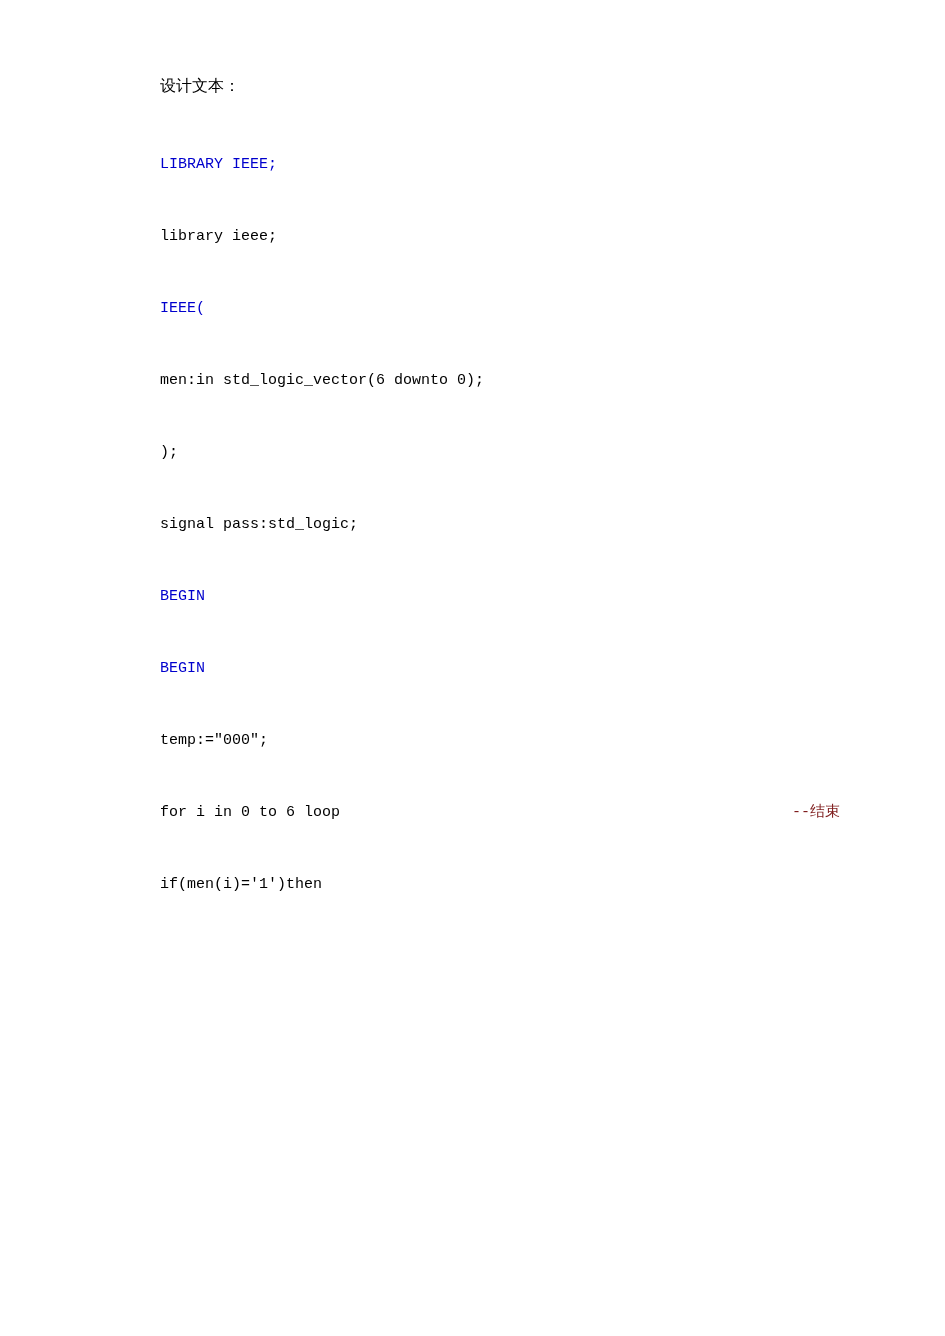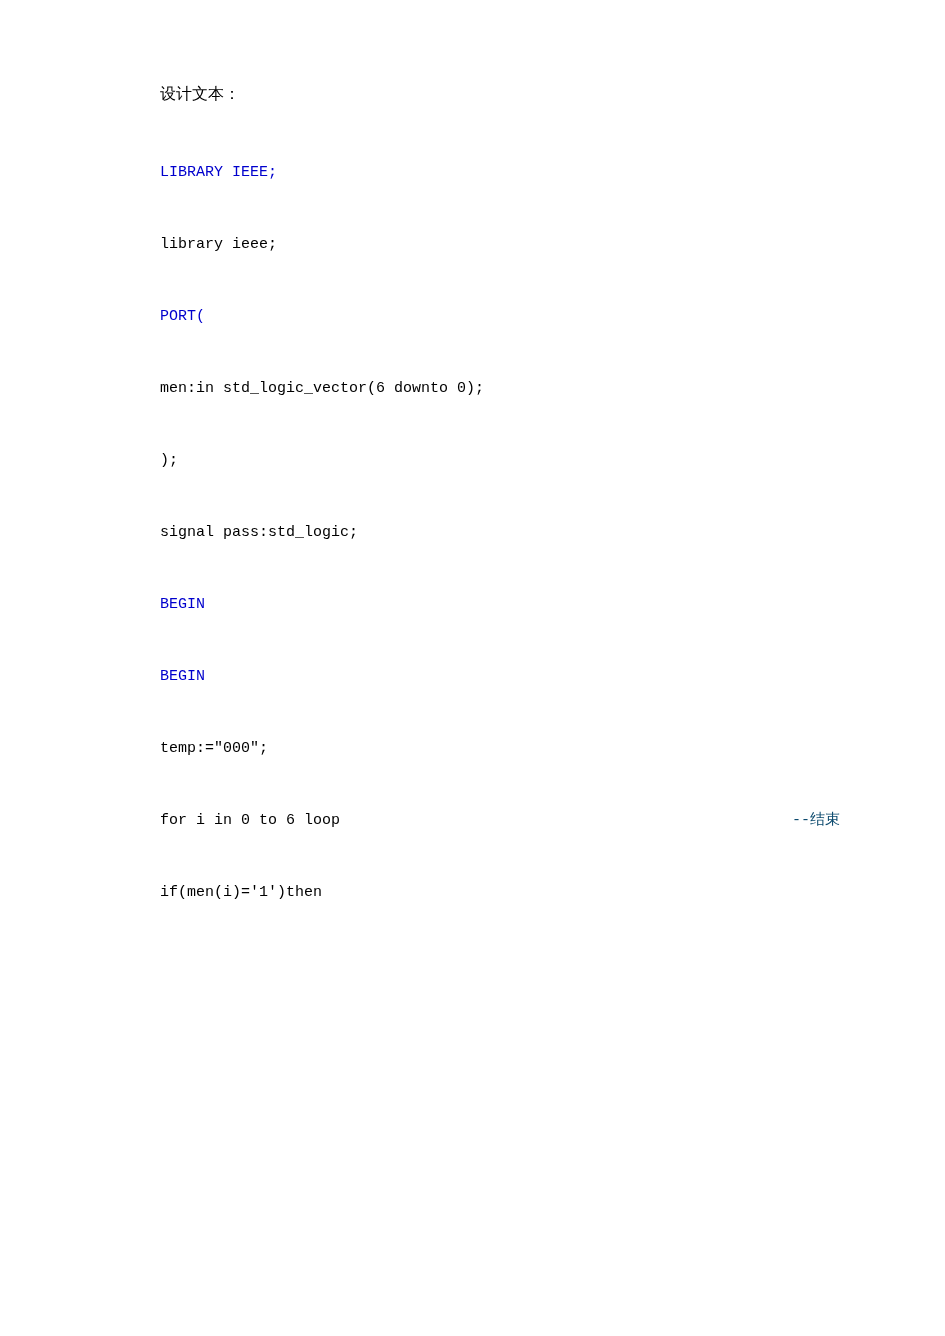--- a/index.html
+++ b/index.html
@@ -19,53 +19,53 @@
       min-height: 1336px;
       background: #ffffff;
       padding: 60px 80px 60px 160px;
       position: relative;
     }
     .section-label {
       font-family: 'SimSun', 'STSong', serif;
       font-size: 16px;
       color: #000000;
       margin-bottom: 8px;
-      margin-top: 24px;
+      margin-top: 16px;
     }
     .code-block {
       font-family: 'Courier New', Courier, monospace;
       font-size: 15px;
       line-height: 1.6;
       color: #000000;
       white-space: pre;
       position: relative;
     }
     .code-line {
       display: block;
       position: relative;
     }
     .keyword-blue {
       color: #0000cd;
       font-weight: normal;
     }
     .comment-inline {
-      color: #0c4a6e;
+      color: #7f1d1d;
     }
   </style>
 </head>
 <body>
 
 <div class="page">
 
   <div class="section-label">设计文本：</div>
 
   <div class="code-block">
     <span class="code-line"><span class="keyword-blue">LIBRARY IEEE;</span></span>
     <span class="code-line">library ieee;</span>
-    <span class="code-line"><span class="keyword-blue">PORT(</span></span>
+    <span class="code-line"><span class="keyword-blue">IEEE(</span></span>
     <span class="code-line">men:in std_logic_vector(6 downto 0);</span>
     <span class="code-line">);</span>
     <span class="code-line">signal pass:std_logic;</span>
     <span class="code-line"><span class="keyword-blue">BEGIN</span></span>
     <span class="code-line"><span class="keyword-blue">BEGIN</span></span>
     <span class="code-line">temp:="000";</span>
     <span class="code-line" style="display:flex; justify-content:flex-start; width: 680px;">
       <span>for i in 0 <span>to</span> 6 loop</span>
       <span class="comment-inline" style="margin-left: auto; padding-left: 200px;">--结束</span>
     </span>

